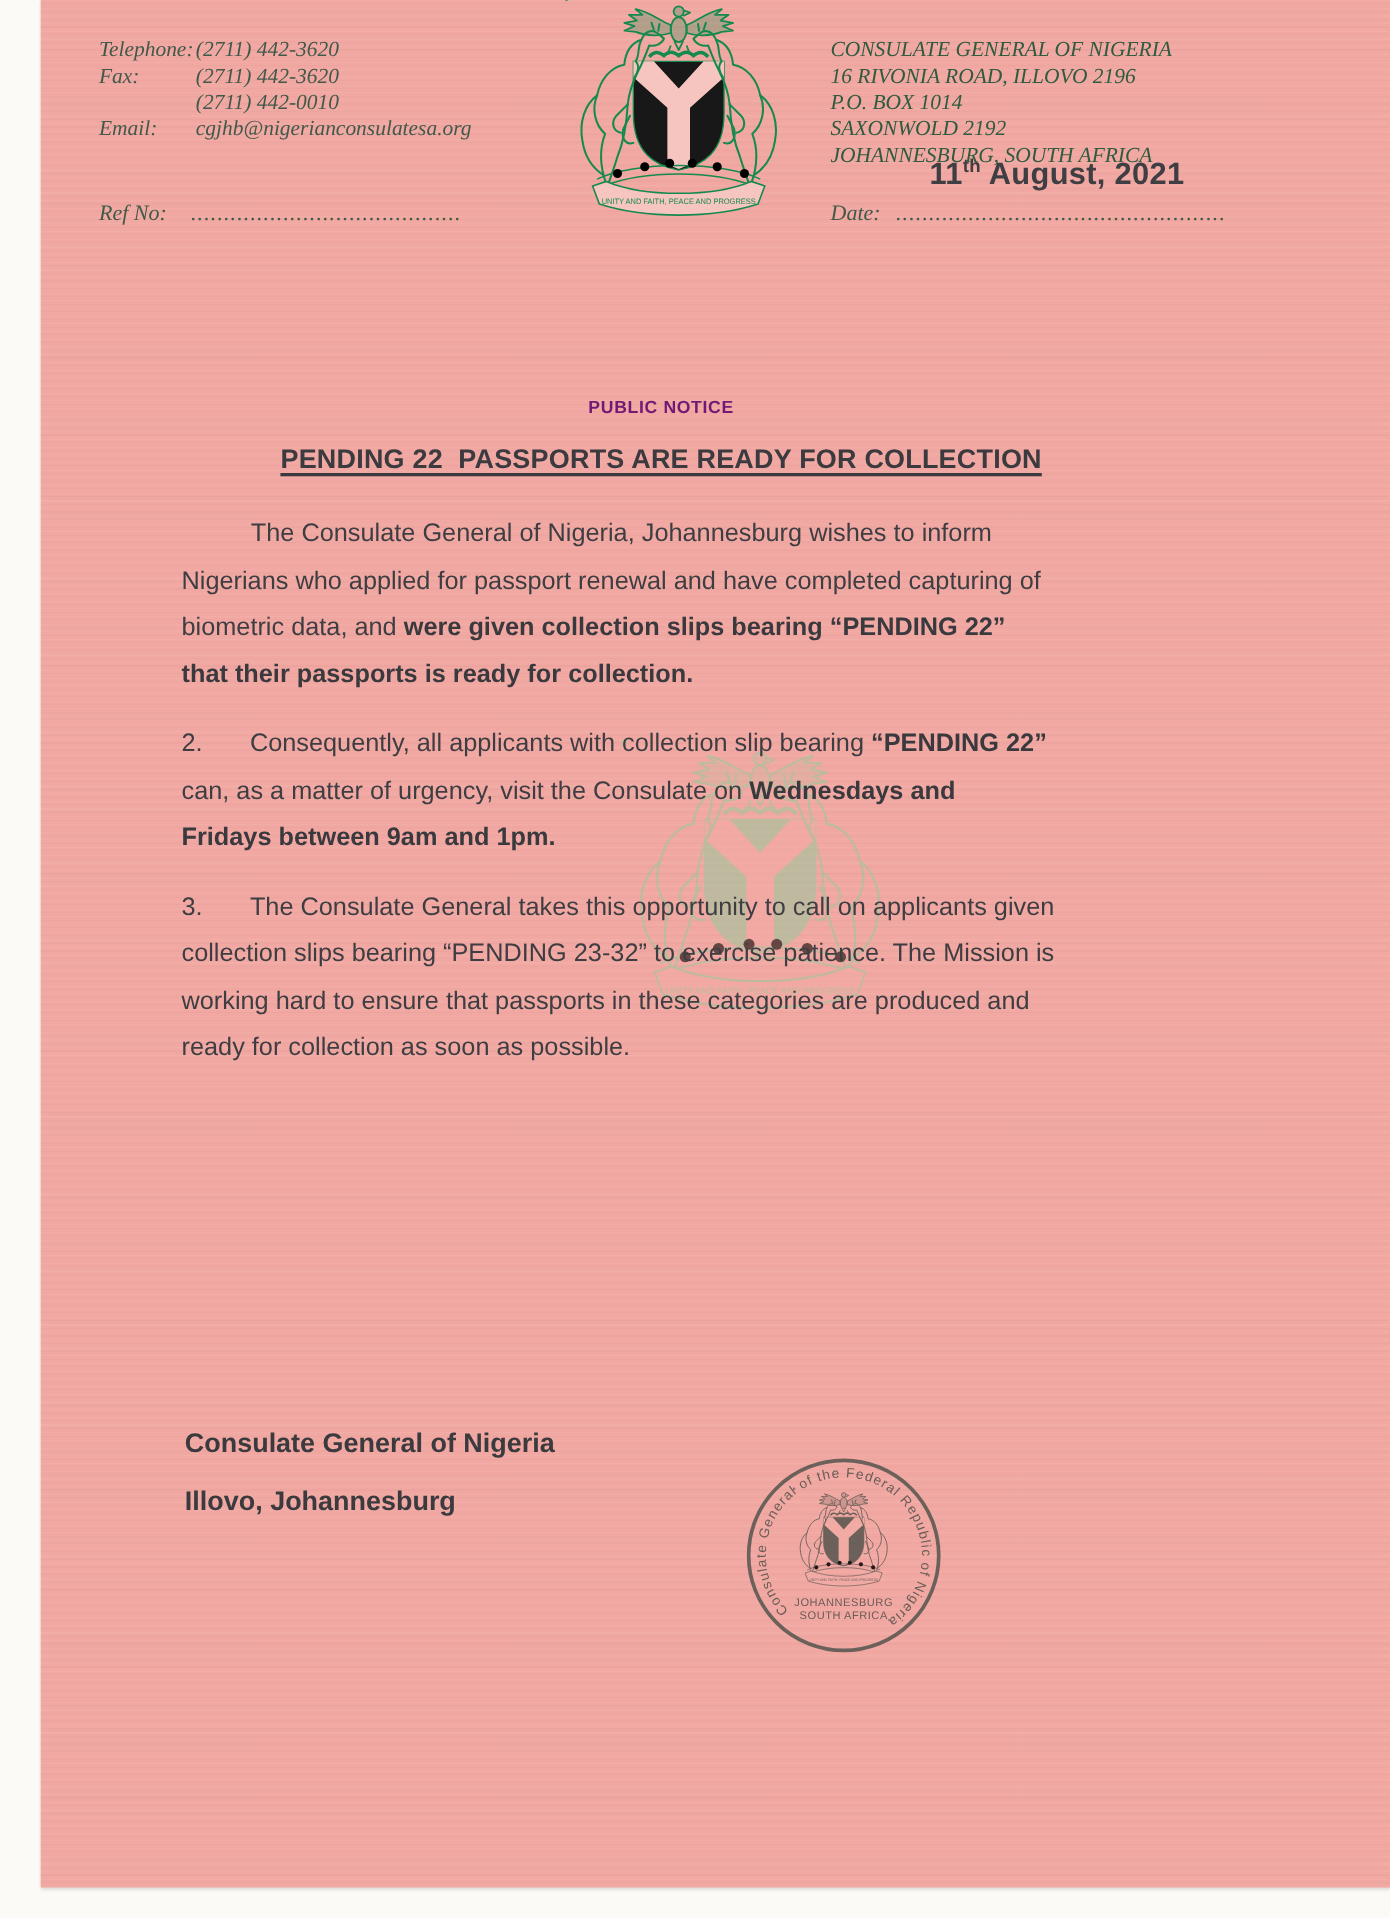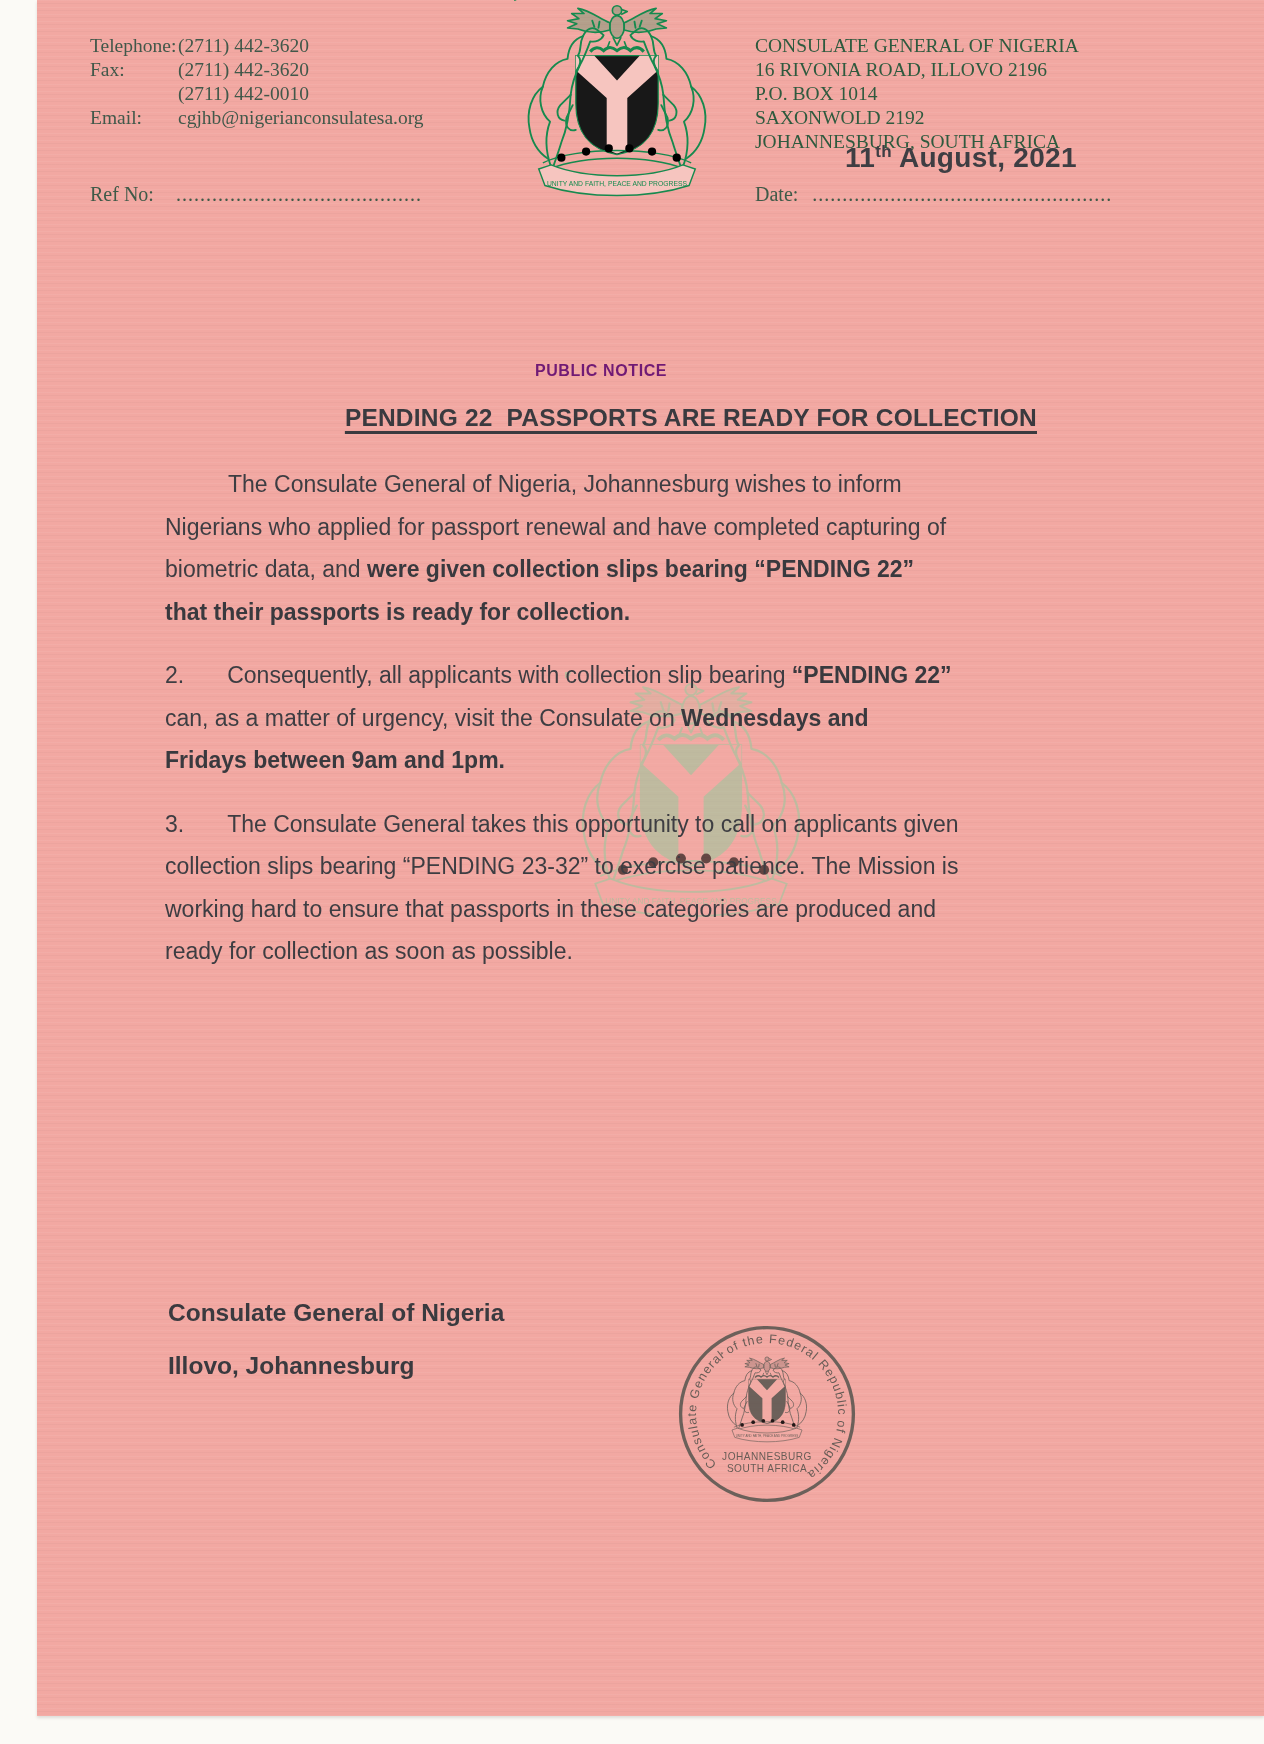--- a/index.html
+++ b/index.html
@@ -15,21 +15,21 @@
     background:#f2a8a2;
     box-shadow:0 2px 3px rgba(0,0,0,.12);
   }
   .paper::before{
     content:"";position:absolute;inset:0;pointer-events:none;
     background:repeating-linear-gradient(180deg,
       rgba(255,255,255,.055) 0 1px, rgba(0,0,0,0) 1px 3px,
       rgba(0,0,0,.022) 3px 4px, rgba(0,0,0,0) 4px 7px);
   }
   
-  .serif{font-family:"Liberation Serif",serif;}
+  .serif{font-family:"Liberation Serif",serif;font-style:italic;}
   .contact{position:absolute;left:53px;top:34px;color:#41584a;font-size:19.5px;line-height:24px;}
   .contact .row{display:flex;}
   .contact .lab{width:88px;flex:0 0 88px;}
   .ref-number{
     position:absolute;left:148px;top:142px;color:#3e3e43;
     font-size:28px;font-weight:bold;letter-spacing:.6px;
   }
   .leader-row{position:absolute;color:#3f5a48;font-size:20px;line-height:24px;white-space:nowrap;}
   .leader-row .dots{display:inline-block;overflow:hidden;vertical-align:bottom;letter-spacing:1px;}
   .refno-row{left:53px;top:182px;}
@@ -47,21 +47,21 @@
   
   .watermark{position:absolute;left:528px;top:672px;width:252px;height:252px;opacity:.58;}
   .watermark{--line:#9cc89e;--shield:#9cc89e;--pall:#f3aba5;}
   
   .notice{
     position:absolute;left:128px;top:356px;width:872px;
     color:#3d3d42;font-size:23px;line-height:42.5px;
   }
   .notice-title{display:block;text-align:center;font-weight:bold;font-size:16px;line-height:30px;letter-spacing:.6px;color:#701a75;}
   .notice-subtitle{
-    display:block;text-align:right;font-weight:bold;font-size:24.5px;line-height:30px;
+    display:block;text-align:center;font-weight:bold;font-size:24.5px;line-height:30px;
     margin-top:17px;letter-spacing:.2px;color:#3a3a3f;white-space:pre-wrap;
     text-decoration:underline;text-decoration-thickness:2.5px;text-underline-offset:5px;
   }
   .paras{margin-top:30px;}
   .paras p{margin:0 0 21px 0;white-space:pre-wrap;}
   .paras .tab{display:inline-block;width:43px;}
   .paras .tab.indent{width:63px;}
   .paras .b{font-weight:bold;color:#39393e;}
   
   .signature{

